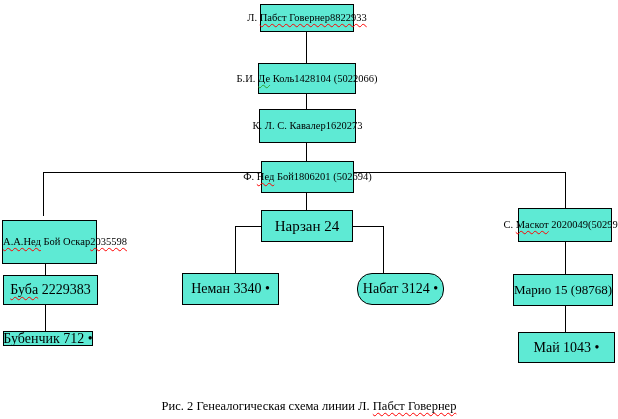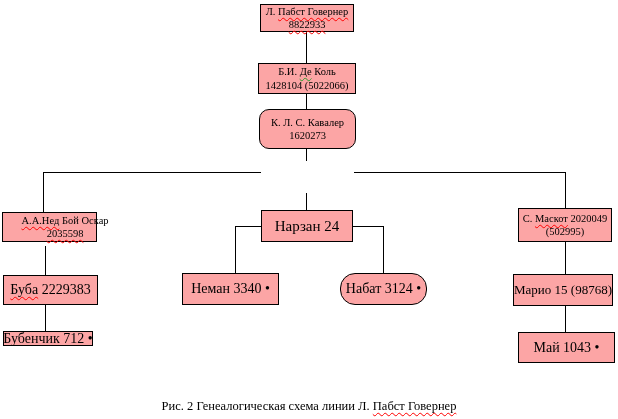--- a/index.html
+++ b/index.html
@@ -5,24 +5,24 @@
   html,body{margin:0;padding:0;}
   body{
     width:618px;height:419px;
     background:var(--background,#fff);
     font-family:"Liberation Serif","DejaVu Serif",serif;
     color:var(--text,#000);
     position:relative;overflow:hidden;
   }
   .canvas{position:absolute;left:0;top:0;width:618px;height:419px;}
   .node{
-    position:absolute;background:#fca5a5;
+    position:absolute;background:#5eead4;
     border:1px solid var(--box-border,#000);
     box-sizing:border-box;
-    display:flex;flex-direction:column;justify-content:center;align-items:center;
+    display:flex;flex-direction:row;justify-content:center;align-items:center;
     text-align:center;
   }
   .node .ln{line-height:1.25;white-space:nowrap;}
   .two{font-size:10.5px;}
   .one{font-size:14px;}
   .narzan-size{font-size:15px;}
   .mario-size{font-size:13px;}
   .err{
     text-decoration:underline;
     text-decoration-style:wavy;
@@ -72,48 +72,52 @@
   <div class="node two" style="left:260px;top:4px;width:94px;height:28px;">
     <div class="ln"><span>Л. </span><span class="err">Пабст Говернер</span></div>
     <div class="ln"><span class="err">8822933</span></div>
   </div>
 
   <div class="node two" style="left:258px;top:63px;width:98px;height:31px;justify-content:center;">
     <div class="ln"><span>Б.И. </span><span class="gram">Де</span><span> Коль</span></div>
     <div class="ln"><span>1428104 (5022066)</span></div>
   </div>
 
-  <div class="node two" style="left:259px;top:109px;width:97px;height:40px;border-radius:10px;">
+  <div class="node two" style="left:259px;top:109px;width:97px;height:34px;">
     <div class="ln"><span>К. Л. С. Кавалер</span></div>
     <div class="ln"><span>1620273</span></div>
   </div>
 
+  <div class="node two" style="left:261px;top:161px;width:93px;height:32px;">
+    <div class="ln"><span>Ф. </span><span class="err">Нед</span><span> Бой</span></div>
+    <div class="ln"><span>1806201 (502694)</span></div>
+  </div>
 
-  <div class="node two" style="left:2px;top:212px;width:95px;height:30px;padding-left:31px;">
+  <div class="node two" style="left:2px;top:220px;width:95px;height:44px;padding-left:31px;">
     <div class="ln"><span class="err">А.А.Нед</span><span> Бой Оскар</span></div>
     <div class="ln"><span class="err">2035598</span></div>
   </div>
 
   <div class="node one" style="left:3px;top:275px;width:95px;height:30px;">
     <div class="ln"><span class="err">Буба</span><span> 2229383</span></div>
   </div>
 
   <div class="node one" style="left:3px;top:331px;width:90px;height:15px;">
     <div class="ln"><span>Бубенчик 712 •</span></div>
   </div>
 
   <div class="node one narzan-size" style="left:261px;top:210px;width:92px;height:32px;justify-content:center;">
     <div class="ln"><span>Нарзан 24</span></div>
   </div>
 
   <div class="node one" style="left:182px;top:273px;width:97px;height:32px;">
     <div class="ln"><span>Неман 3340 •</span></div>
   </div>
 
-  <div class="node one" style="left:340px;top:273px;width:87px;height:32px;border-radius:15px;">
+  <div class="node one" style="left:357px;top:273px;width:87px;height:32px;border-radius:15px;">
     <div class="ln"><span>Набат 3124 •</span></div>
   </div>
 
   <div class="node two" style="left:518px;top:208px;width:94px;height:34px;">
     <div class="ln"><span>С. </span><span class="err">Маскот</span><span> 2020049</span></div>
     <div class="ln"><span>(502995)</span></div>
   </div>
 
   <div class="node one mario-size" style="left:513px;top:274px;width:100px;height:32px;">
     <div class="ln"><span>Марио 15 (98768)</span></div>

